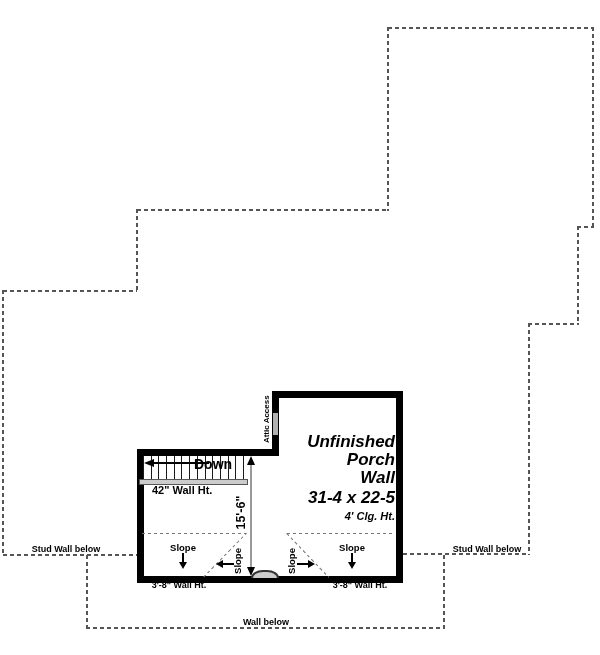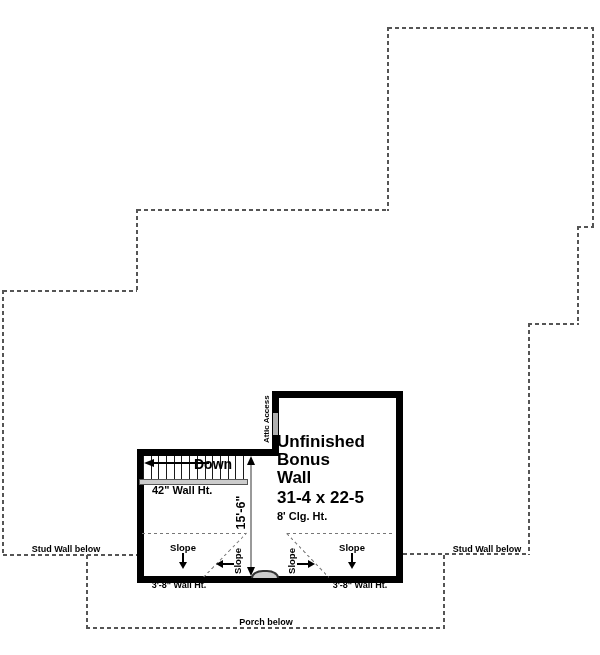--- a/index.html
+++ b/index.html
@@ -21,21 +21,21 @@
   .wall{position:absolute;background:var(--wall);}
   .lbl{position:absolute;font-weight:bold;white-space:nowrap;line-height:1.05;}
   .ctr{text-align:center;}
   .rot{transform:rotate(-90deg);}
   .tri{position:absolute;width:0;height:0;}
   .shaft{position:absolute;background:#000;}
   .treads{position:absolute;background:repeating-linear-gradient(90deg,#1a1a1a 0 1px,transparent 1px 7.7px);}
   .rail{position:absolute;background:var(--rail);border:1px solid #555;}
   .vent{position:absolute;background:var(--rail);border:2px solid #333;border-bottom:none;border-radius:12px 12px 0 0 / 8px 8px 0 0;box-sizing:border-box;}
   .dimline{position:absolute;background:var(--dim);}
-  .roomtext{position:absolute;text-align:left;font-weight:bold;}
+  .roomtext{position:absolute;text-align:right;font-weight:bold;font-style:italic;}
   .roomtext .big{font-size:17px;line-height:18px;}
   .roomtext .size{font-size:17px;line-height:18px;margin-top:2px;}
   .roomtext .clg{font-size:11px;line-height:13px;margin-top:3px;}
 </style>
 </head>
 <body>
 
 <div class="plan">
 
   <div class="dash-h" style="left:388px;top:27px;width:206px;"></div>
@@ -73,24 +73,24 @@
 
   <div class="dimline" style="left:250px;top:458px;width:2px;height:112px;"></div>
   <div class="tri" style="left:247px;top:456px;border-left:4px solid transparent;border-right:4px solid transparent;border-bottom:9px solid #000;"></div>
   <div class="tri" style="left:247px;top:567px;border-left:4px solid transparent;border-right:4px solid transparent;border-top:9px solid #000;"></div>
   <div class="lbl rot ctr" style="left:207px;top:506px;width:70px;font-size:12.5px;">15'-6"</div>
 
   <div class="lbl rot ctr" style="left:242px;top:415px;width:50px;font-size:8px;">Attic Access</div>
 
   <div class="roomtext" style="left:277px;top:433px;width:118px;">
     <div class="big">Unfinished</div>
-    <div class="big">Bonus</div>
+    <div class="big">Porch</div>
     <div class="big">Wall</div>
     <div class="size">31-4 x 22-5</div>
-    <div class="clg">8' Clg. Ht.</div>
+    <div class="clg">4' Clg. Ht.</div>
   </div>
 
   <div class="idash-h" style="left:142px;top:533px;width:104px;"></div>
   <div class="idash-h" style="left:287px;top:533px;width:107px;"></div>
   <div class="idash-d" style="left:203px;top:577px;width:61.5px;transform:rotate(-45.7deg);"></div>
   <div class="idash-d" style="left:287px;top:533px;width:61px;transform:rotate(46.3deg);"></div>
 
   <div class="lbl ctr" style="left:165px;top:543px;width:36px;font-size:9.5px;">Slope</div>
   <div class="shaft" style="left:182px;top:553px;width:2px;height:10px;"></div>
   <div class="tri" style="left:179px;top:562px;border-left:4px solid transparent;border-right:4px solid transparent;border-top:7px solid #000;"></div>
@@ -106,15 +106,15 @@
   <div class="lbl ctr" style="left:334px;top:543px;width:36px;font-size:9.5px;">Slope</div>
   <div class="shaft" style="left:351px;top:553px;width:2px;height:10px;"></div>
   <div class="tri" style="left:348px;top:562px;border-left:4px solid transparent;border-right:4px solid transparent;border-top:7px solid #000;"></div>
 
   <div class="vent" style="left:251px;top:570px;width:28px;height:8px;"></div>
 
   <div class="lbl ctr" style="left:143px;top:581px;width:72px;font-size:9px;">3'-8" Wall Ht.</div>
   <div class="lbl ctr" style="left:324px;top:581px;width:72px;font-size:9px;">3'-8" Wall Ht.</div>
   <div class="lbl ctr" style="left:26px;top:545px;width:80px;font-size:9px;">Stud Wall below</div>
   <div class="lbl ctr" style="left:447px;top:545px;width:80px;font-size:9px;">Stud Wall below</div>
-  <div class="lbl ctr" style="left:226px;top:618px;width:80px;font-size:9px;">Porch below</div>
+  <div class="lbl ctr" style="left:226px;top:618px;width:80px;font-size:9px;">Wall below</div>
 
 </div>
 
 </body></html>

